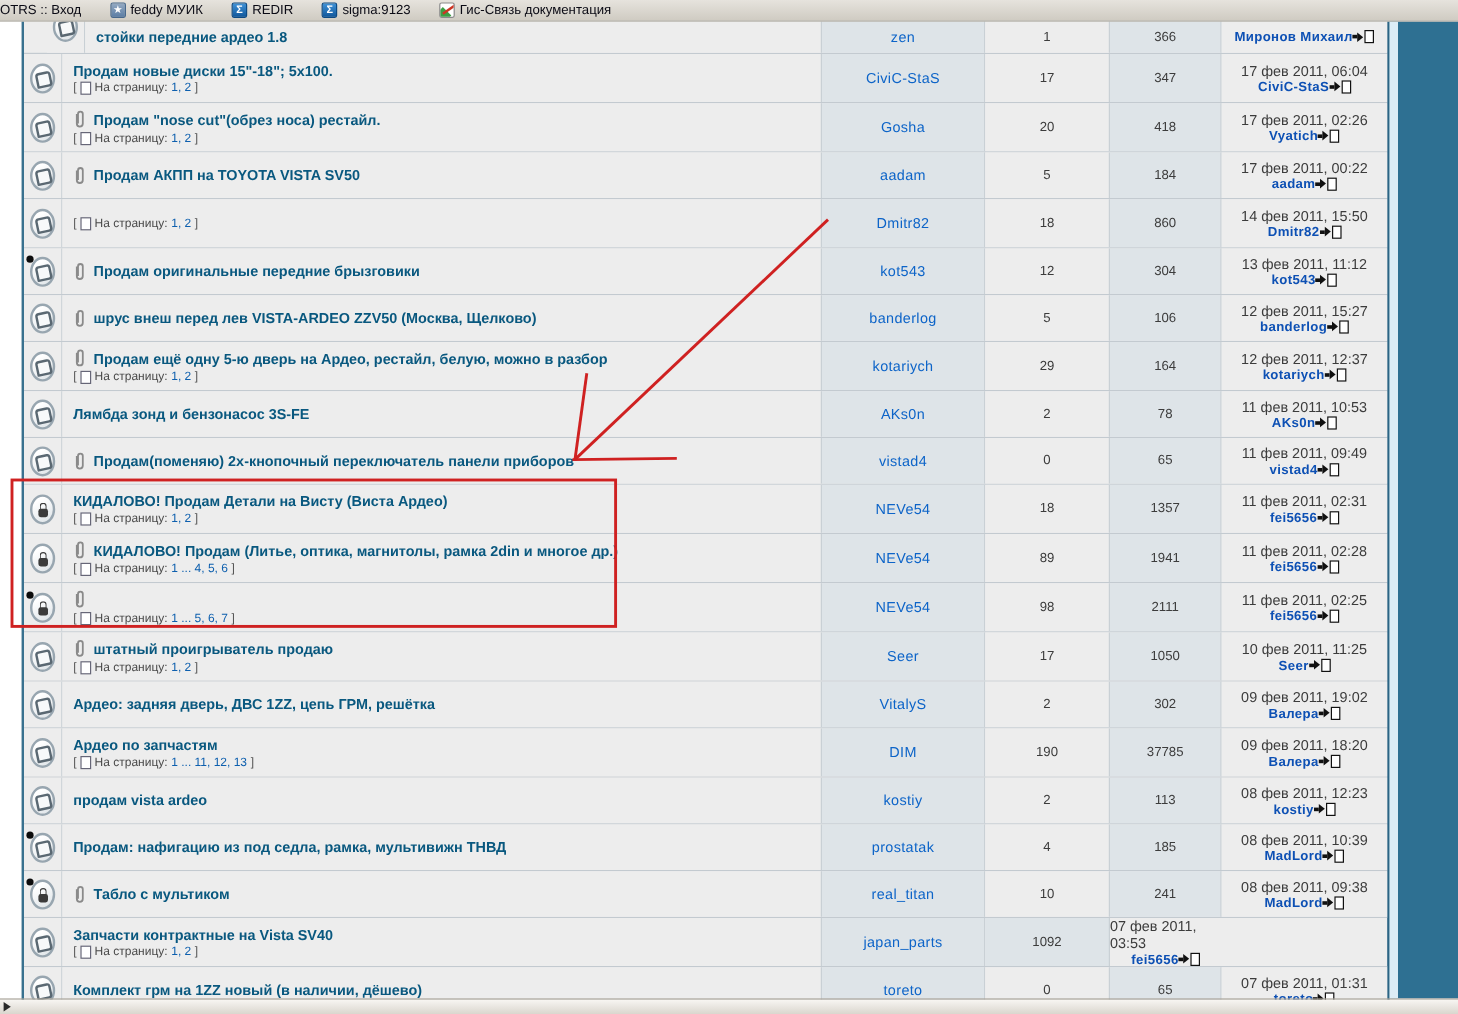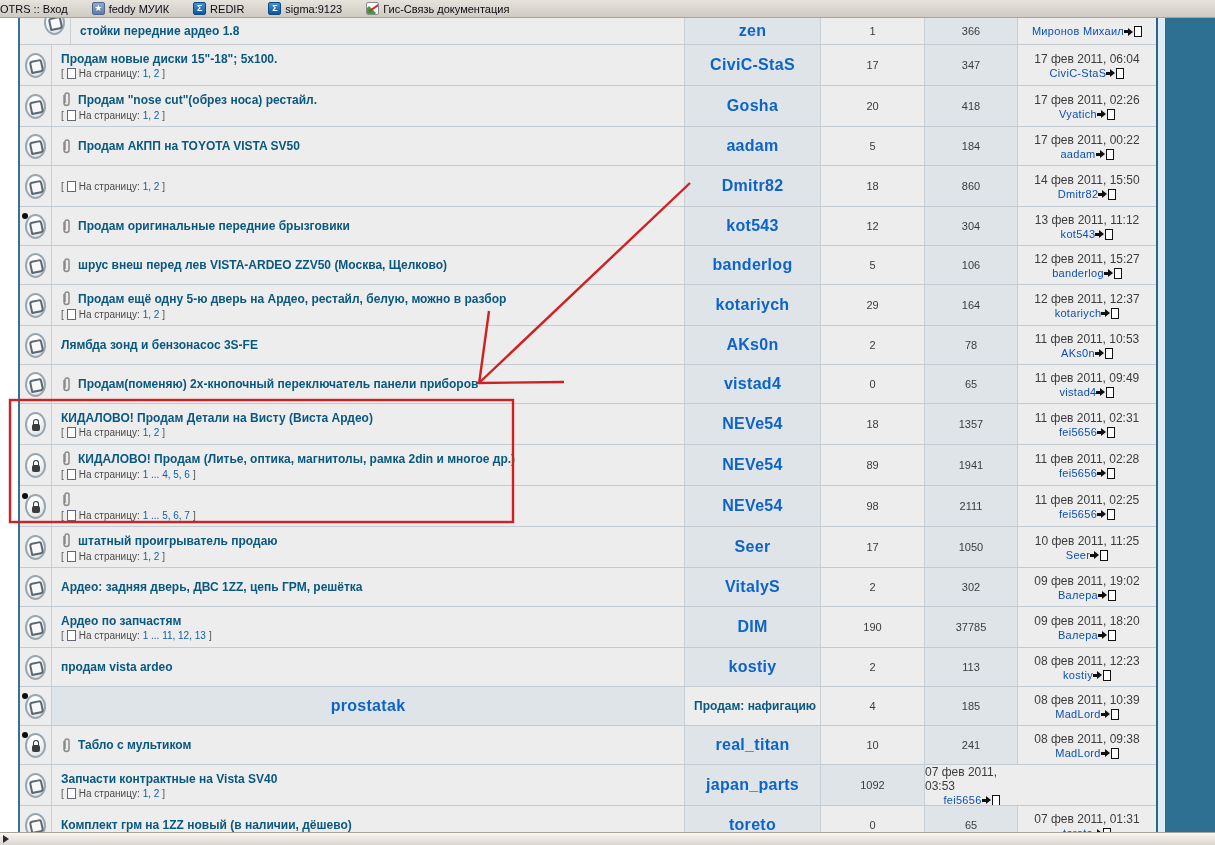--- a/index.html
+++ b/index.html
@@ -39,24 +39,24 @@
   .c-views{background:#dee4e8;justify-content:center;}
   .c-last{background:#ededed;flex-direction:column;justify-content:center;border-right:none;gap:1px;}
 
   .title-line{display:flex;align-items:center;gap:6px;max-width:100%;}
   .topic-title{font-size:12px;font-weight:bold;color:#09587f;text-decoration:none;white-space:nowrap;}
   .pages-line{font-size:10px;color:#4a4a4a;display:flex;align-items:center;gap:3px;}
   .page-ico{width:7px;height:9px;background:#fff;border:1px solid #667;display:inline-block;}
   .pages-links{color:#0d5fae;cursor:pointer;}
   .bracket{color:#555;}
 
-  .author-link{font-size:16px;font-weight:bold;color:#0d64c8;text-decoration:none;letter-spacing:.3px;}
+  .author-link{font-size:12px;font-weight:normal;color:#0d64c8;text-decoration:none;letter-spacing:.3px;}
   .count{font-size:11px;color:#3c3c3c;}
   .last-date{font-size:12px;color:#3c3c3c;}
-  .last-user-line{display:flex;align-items:flex-end;font-size:11px;font-weight:normal;}
+  .last-user-line{display:flex;align-items:flex-start;font-size:11px;font-weight:bold;}
   .last-user-link{color:#0d50b4;text-decoration:none;letter-spacing:.3px;cursor:pointer;}
 
   
   .goto{display:inline-flex;align-items:center;cursor:pointer;}
   .goto-bar{width:4px;height:3px;background:#111;}
   .goto-tri{width:0;height:0;border-left:5px solid #111;border-top:4px solid transparent;
     border-bottom:4px solid transparent;}
   .goto-sheet{width:6px;height:9px;background:#fff;border:1px solid #111;margin-left:1px;}
 
   
@@ -793,29 +793,29 @@
       </span>
     </div>
   </div>
     <div class="trow">
     <div class="cell c-icon">
       <span class="topic-icon icon--folder icon--dot">
         <span class="glyph-folder"></span>
 
       </span>
     </div>
+    <div class="cell c-title">
+      <div class="title-line">
+
+        <a class="topic-title">Продам: нафигацию из под седла, рамка, мультивижн ТНВД</a>
+      </div>
+
+    </div>
     <div class="cell c-author">
       <a class="author-link">prostatak</a>
-    </div>
-    <div class="cell c-title">
-      <div class="title-line">
-
-        <a class="topic-title">Продам: нафигацию из под седла, рамка, мультивижн ТНВД</a>
-      </div>
-
     </div>
     <div class="cell c-replies">
       <span class="count">4</span>
     </div>
     <div class="cell c-views">
       <span class="count">185</span>
     </div>
     <div class="cell c-last">
       <span class="last-date">08 фев 2011, 10:39</span>
       <span class="last-user-line">

